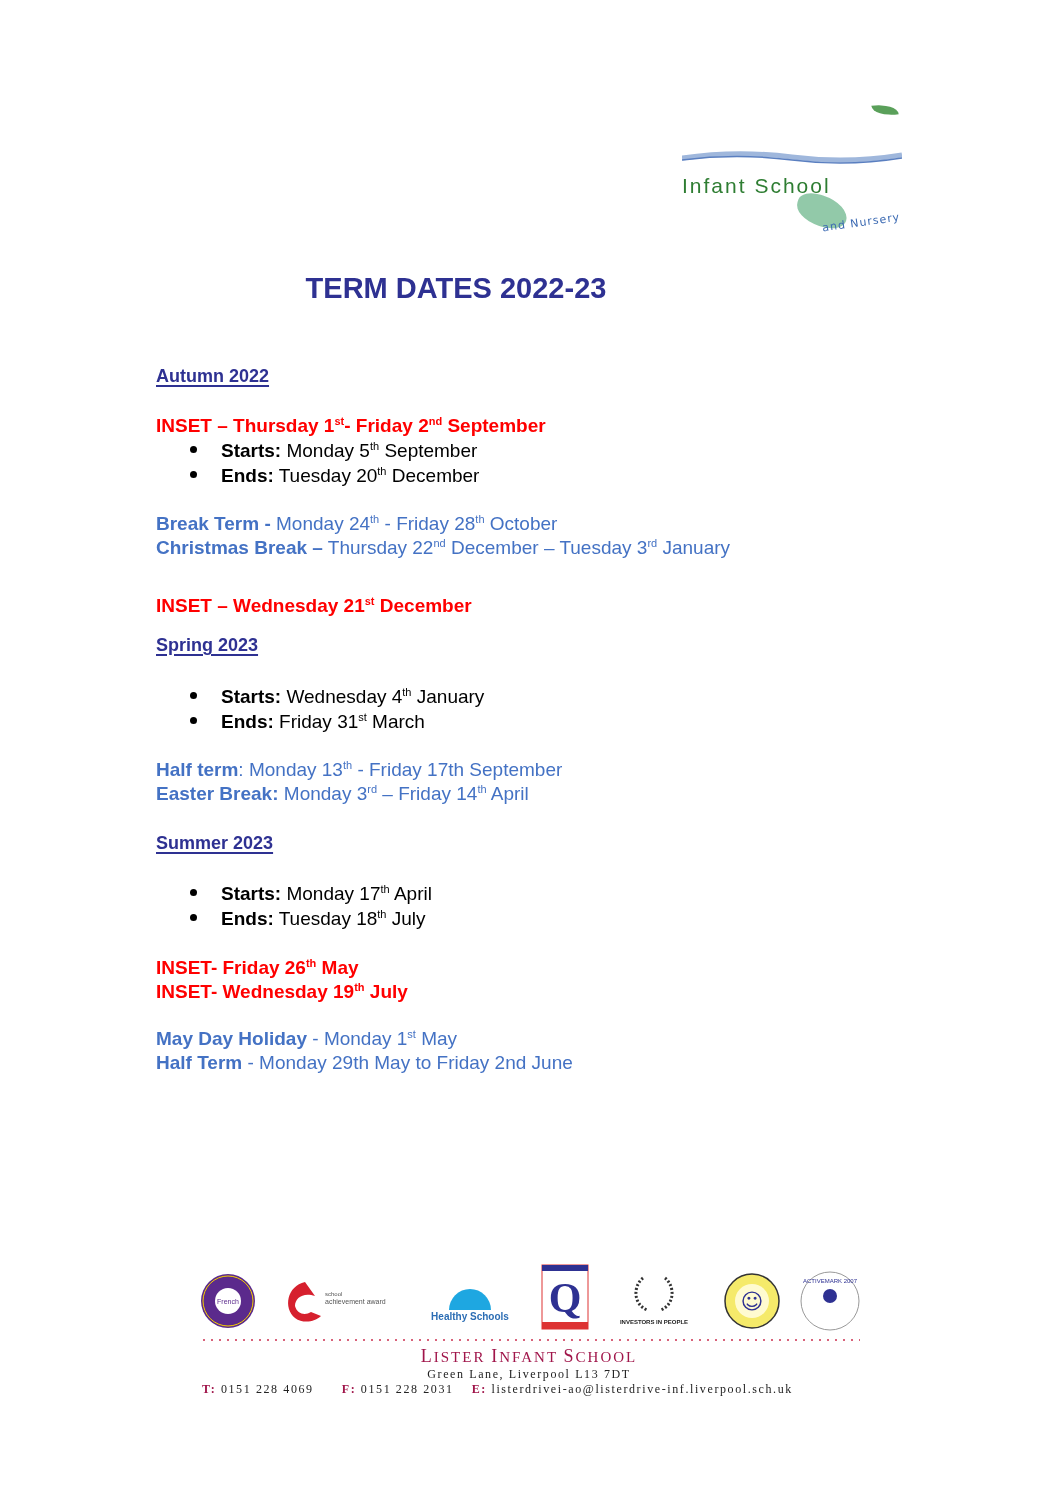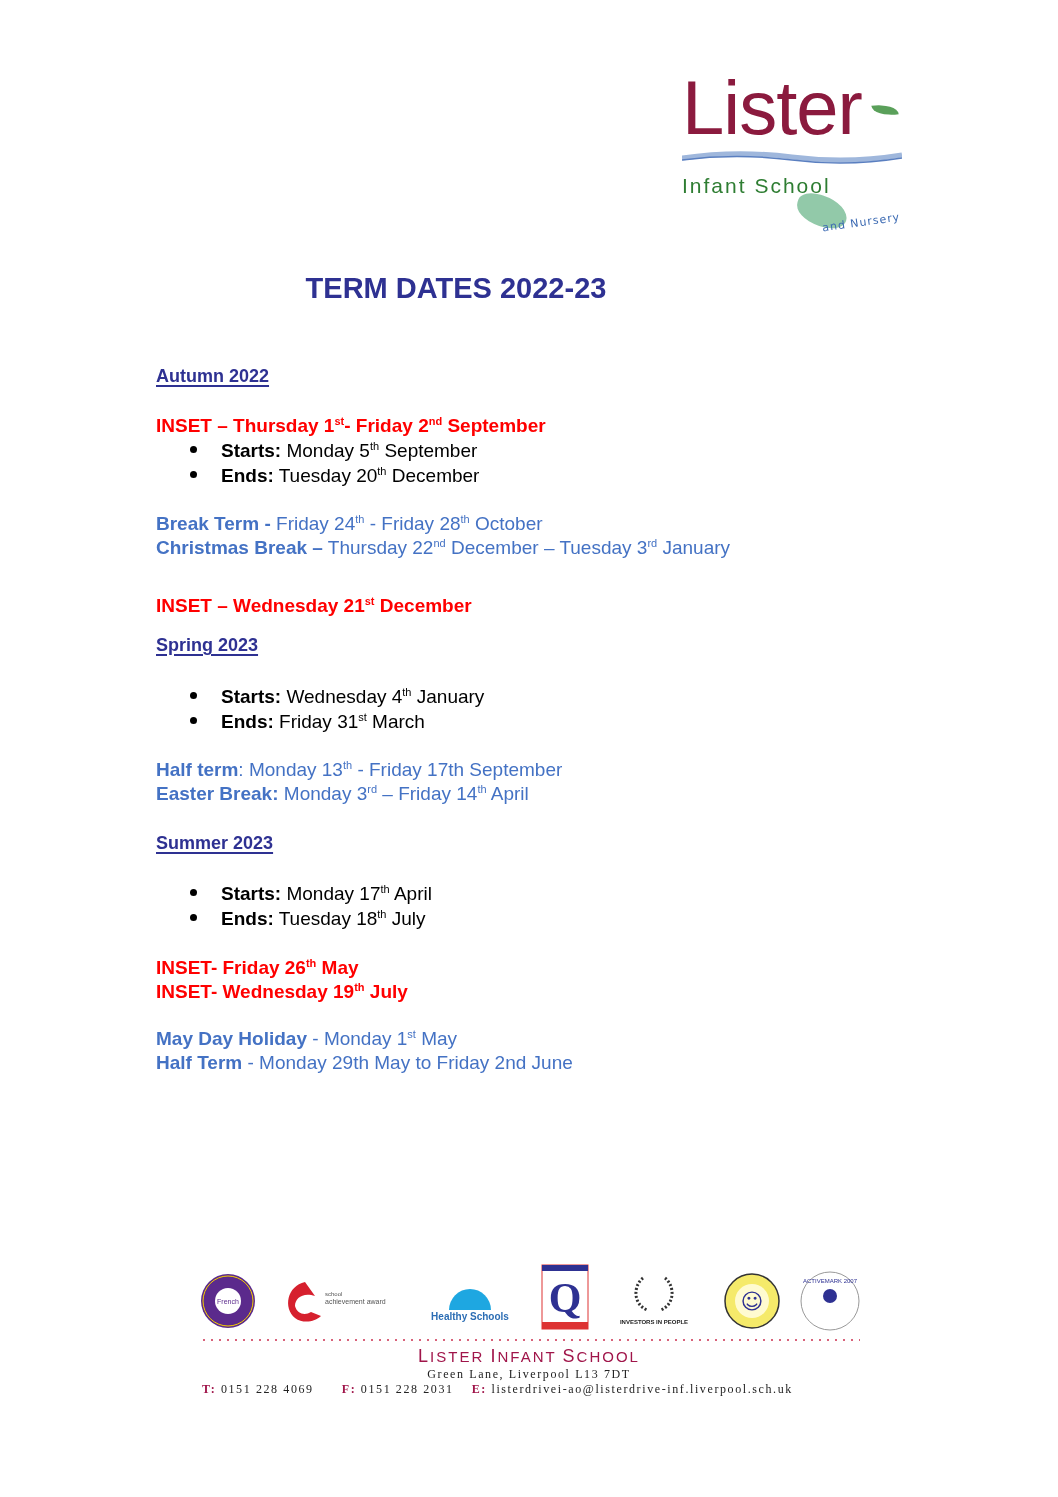--- a/index.html
+++ b/index.html
@@ -35,34 +35,33 @@
                  margin-right: 24px; vertical-align: middle; position: relative; top: -2px; }
   sup { font-size: 11px; line-height: 0; vertical-align: super; }
 
   
   .badges { position: absolute; left: 195px; top: 1266px; width: 670px; height: 68px; }
   .badge { position: absolute; }
   .dots { position: absolute; left: 200px; top: 1338px; width: 660px; height: 4px;
           background-image: radial-gradient(circle, #d8627a 1px, transparent 1.4px);
           background-size: 8px 4px; }
   .f-school { position: absolute; left: 0; width: 1058px; top: 1346px; text-align: center;
-              font-family: Liberation Sans, sans-serif; color: #a0154a; font-size: 15px; letter-spacing: 2px; }
+              font-family: Liberation Serif, serif; color: #a0154a; font-size: 15px; letter-spacing: 2px; }
   .f-school .big { font-size: 18px; }
   .f-addr { position: absolute; left: 0; width: 1058px; top: 1367px; text-align: center;
             font-family: "Liberation Serif", serif; font-size: 12px; letter-spacing: 1.6px; color: #222; }
   .f-contact { position: absolute; left: 202px; top: 1382px; font-family: Liberation Serif, serif;
                font-size: 12px; letter-spacing: 1.6px; color: #222; white-space: nowrap; }
   .f-contact .k { color: #a0154a; font-weight: bold; }
   .f-contact .gap { display: inline-block; width: 28px; }
 </style>
 </head>
 <body>
 
 <div class="logo">
-  <div class="lister">Lister</div>
   <div class="leaf"></div>
   <svg class="wave" width="220" height="14">
     <path d="M0 8 Q 55 0 110 7 T 220 5" stroke="#9fb7dc" stroke-width="5" fill="none"></path>
     <path d="M0 10 Q 55 3 110 10 T 220 8" stroke="#5a7fc0" stroke-width="1.5" fill="none"></path>
   </svg>
   <div class="infant">Infant School</div>
   <div class="oak"></div>
   <div class="nursery">and Nursery</div>
 </div>
 
@@ -76,21 +75,21 @@
     <span>INSET – Thursday 1</span><sup>st</sup><span>- Friday 2</span><sup>nd</sup><span> September</span>
   </div>
   <div class="line bullet" style="top:439px">
     <span class="dot"></span><b>Starts:</b><span> Monday 5</span><sup>th</sup><span> September</span>
   </div>
   <div class="line bullet" style="top:464px">
     <span class="dot"></span><b>Ends:</b><span> Tuesday 20</span><sup>th</sup><span> December</span>
   </div>
 
   <div class="line blue" style="top:512px">
-    <b>Break Term -</b><span> Friday 24</span><sup>th</sup><span> - Friday 28</span><sup>th</sup><span> October</span>
+    <b>Break Term -</b><span> Monday 24</span><sup>th</sup><span> - Friday 28</span><sup>th</sup><span> October</span>
   </div>
   <div class="line blue" style="top:536px">
     <b>Christmas Break –</b><span> Thursday 22</span><sup>nd</sup><span> December – Tuesday 3</span><sup>rd</sup><span> January</span>
   </div>
 
   <div class="line red" style="top:594px">
     <span>INSET – Wednesday 21</span><sup>st</sup><span> December</span>
   </div>
 
   <div class="line heading" style="top:633px">Spring 2023</div>

